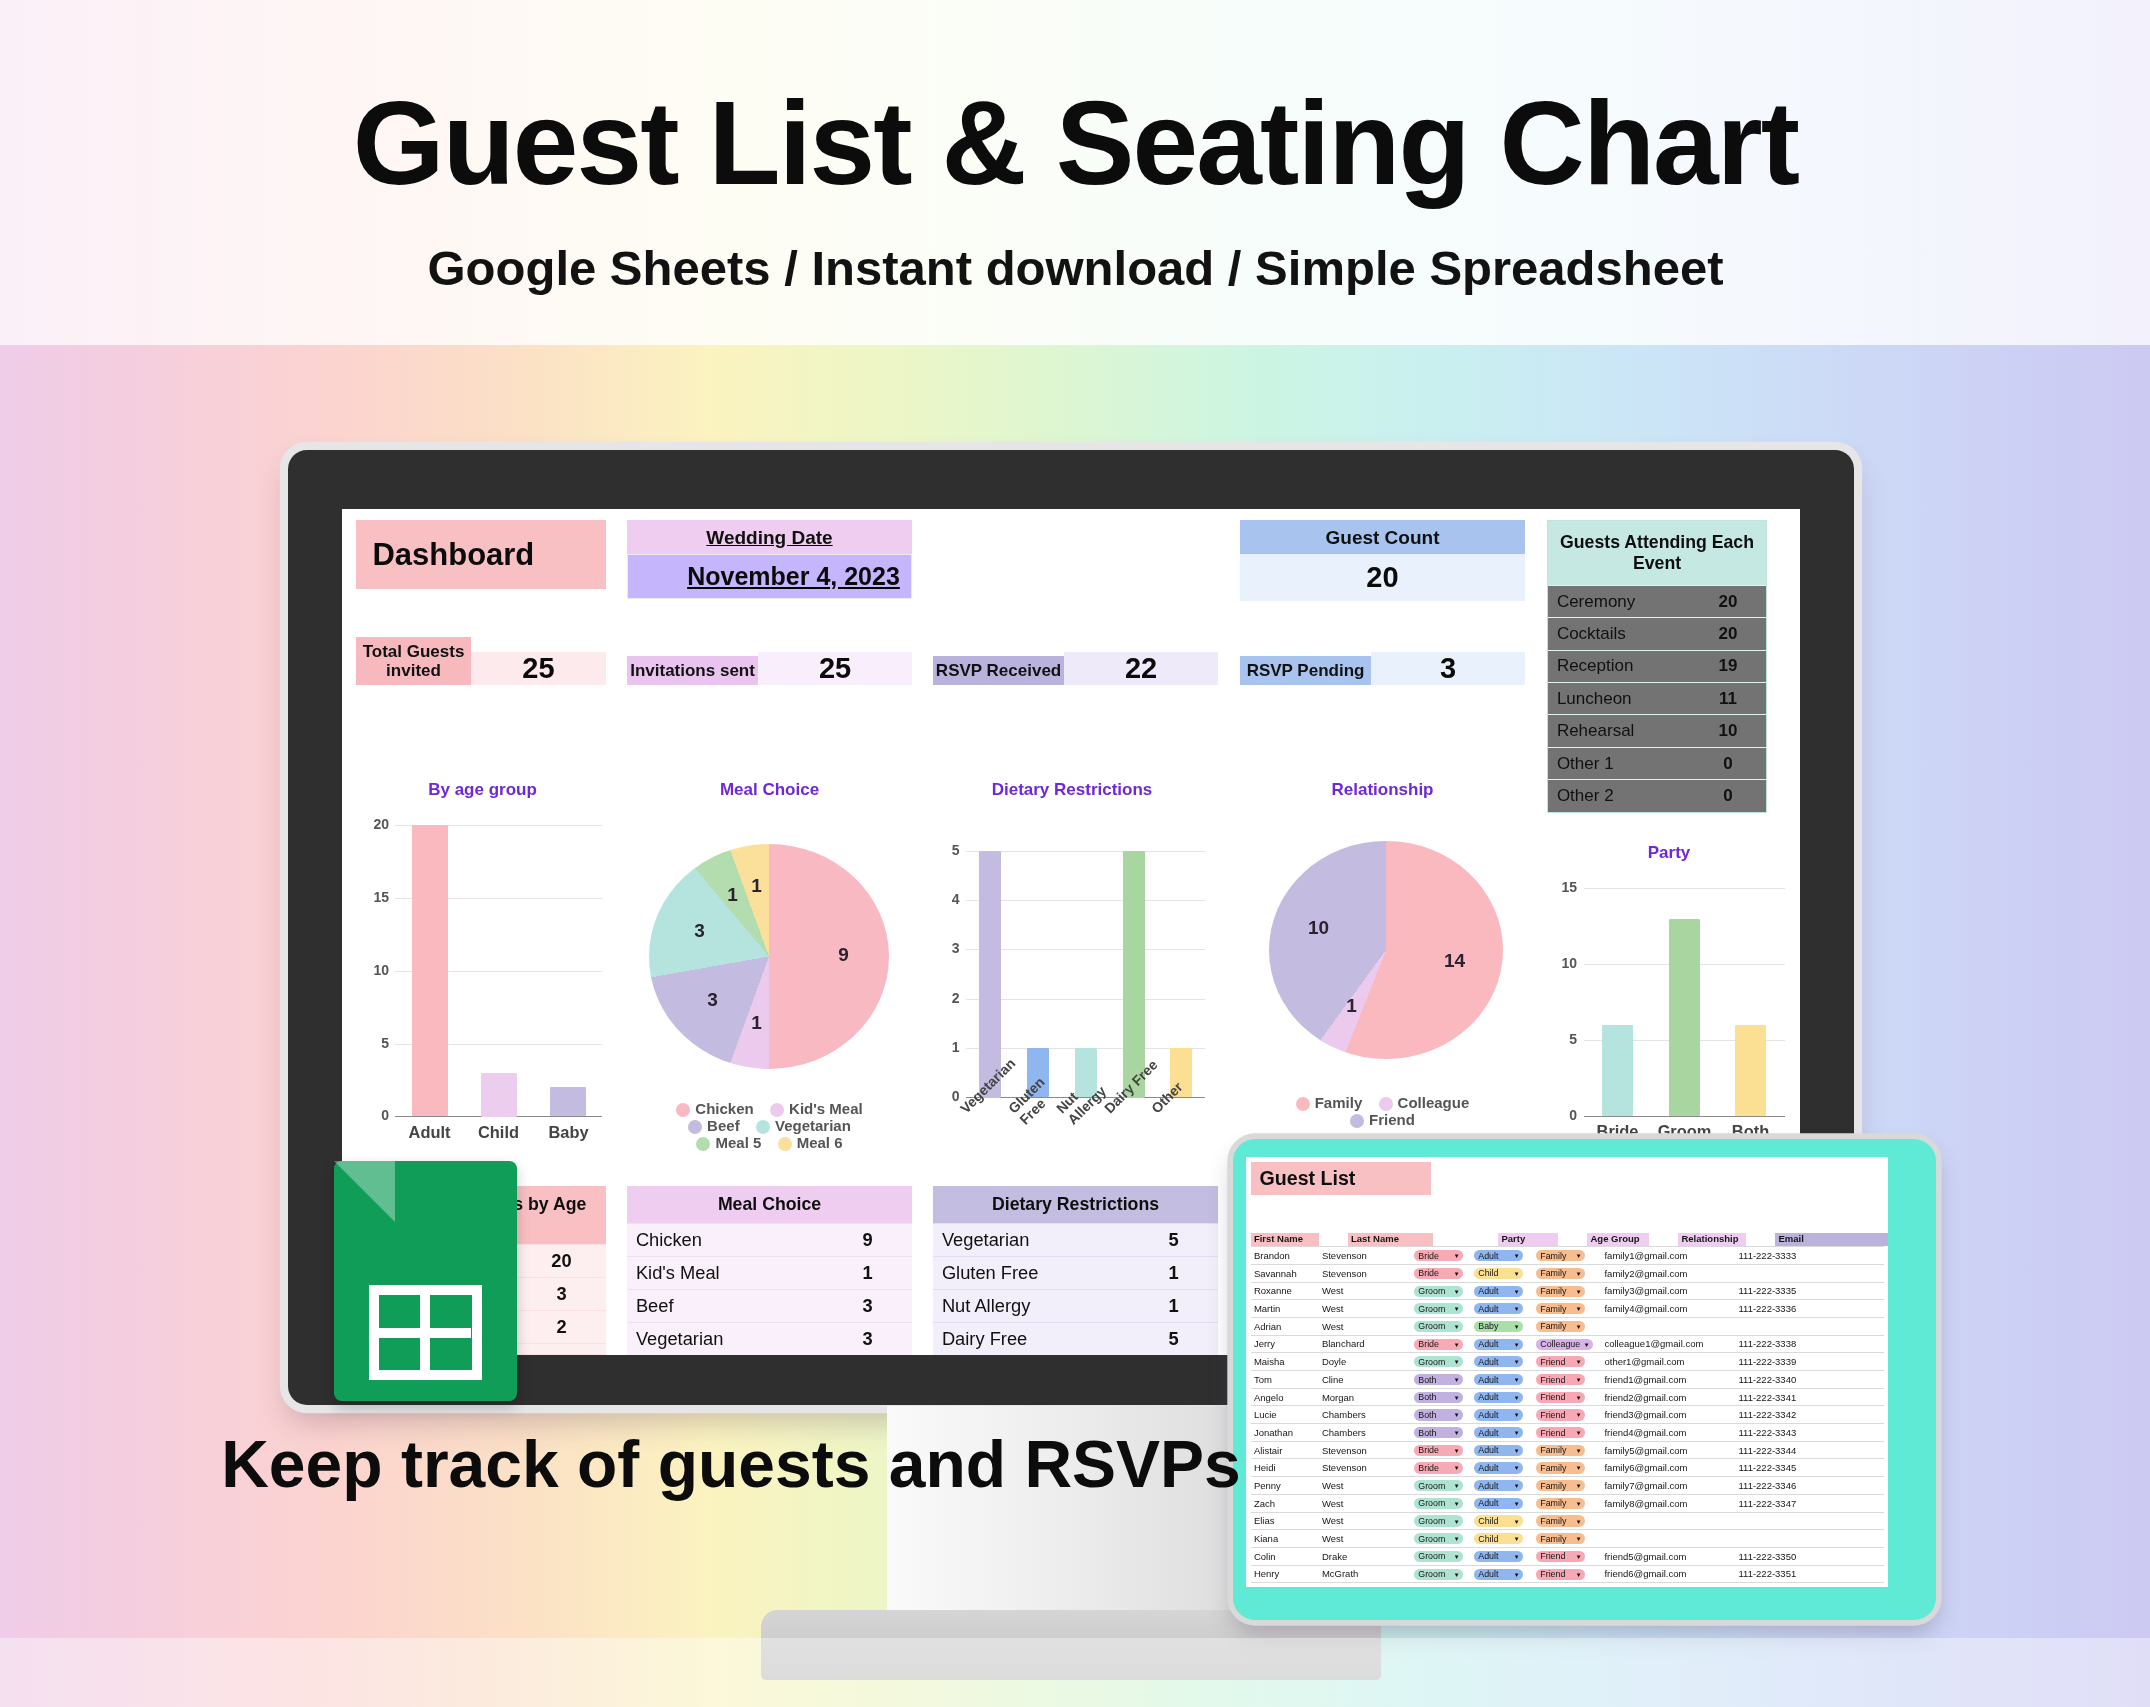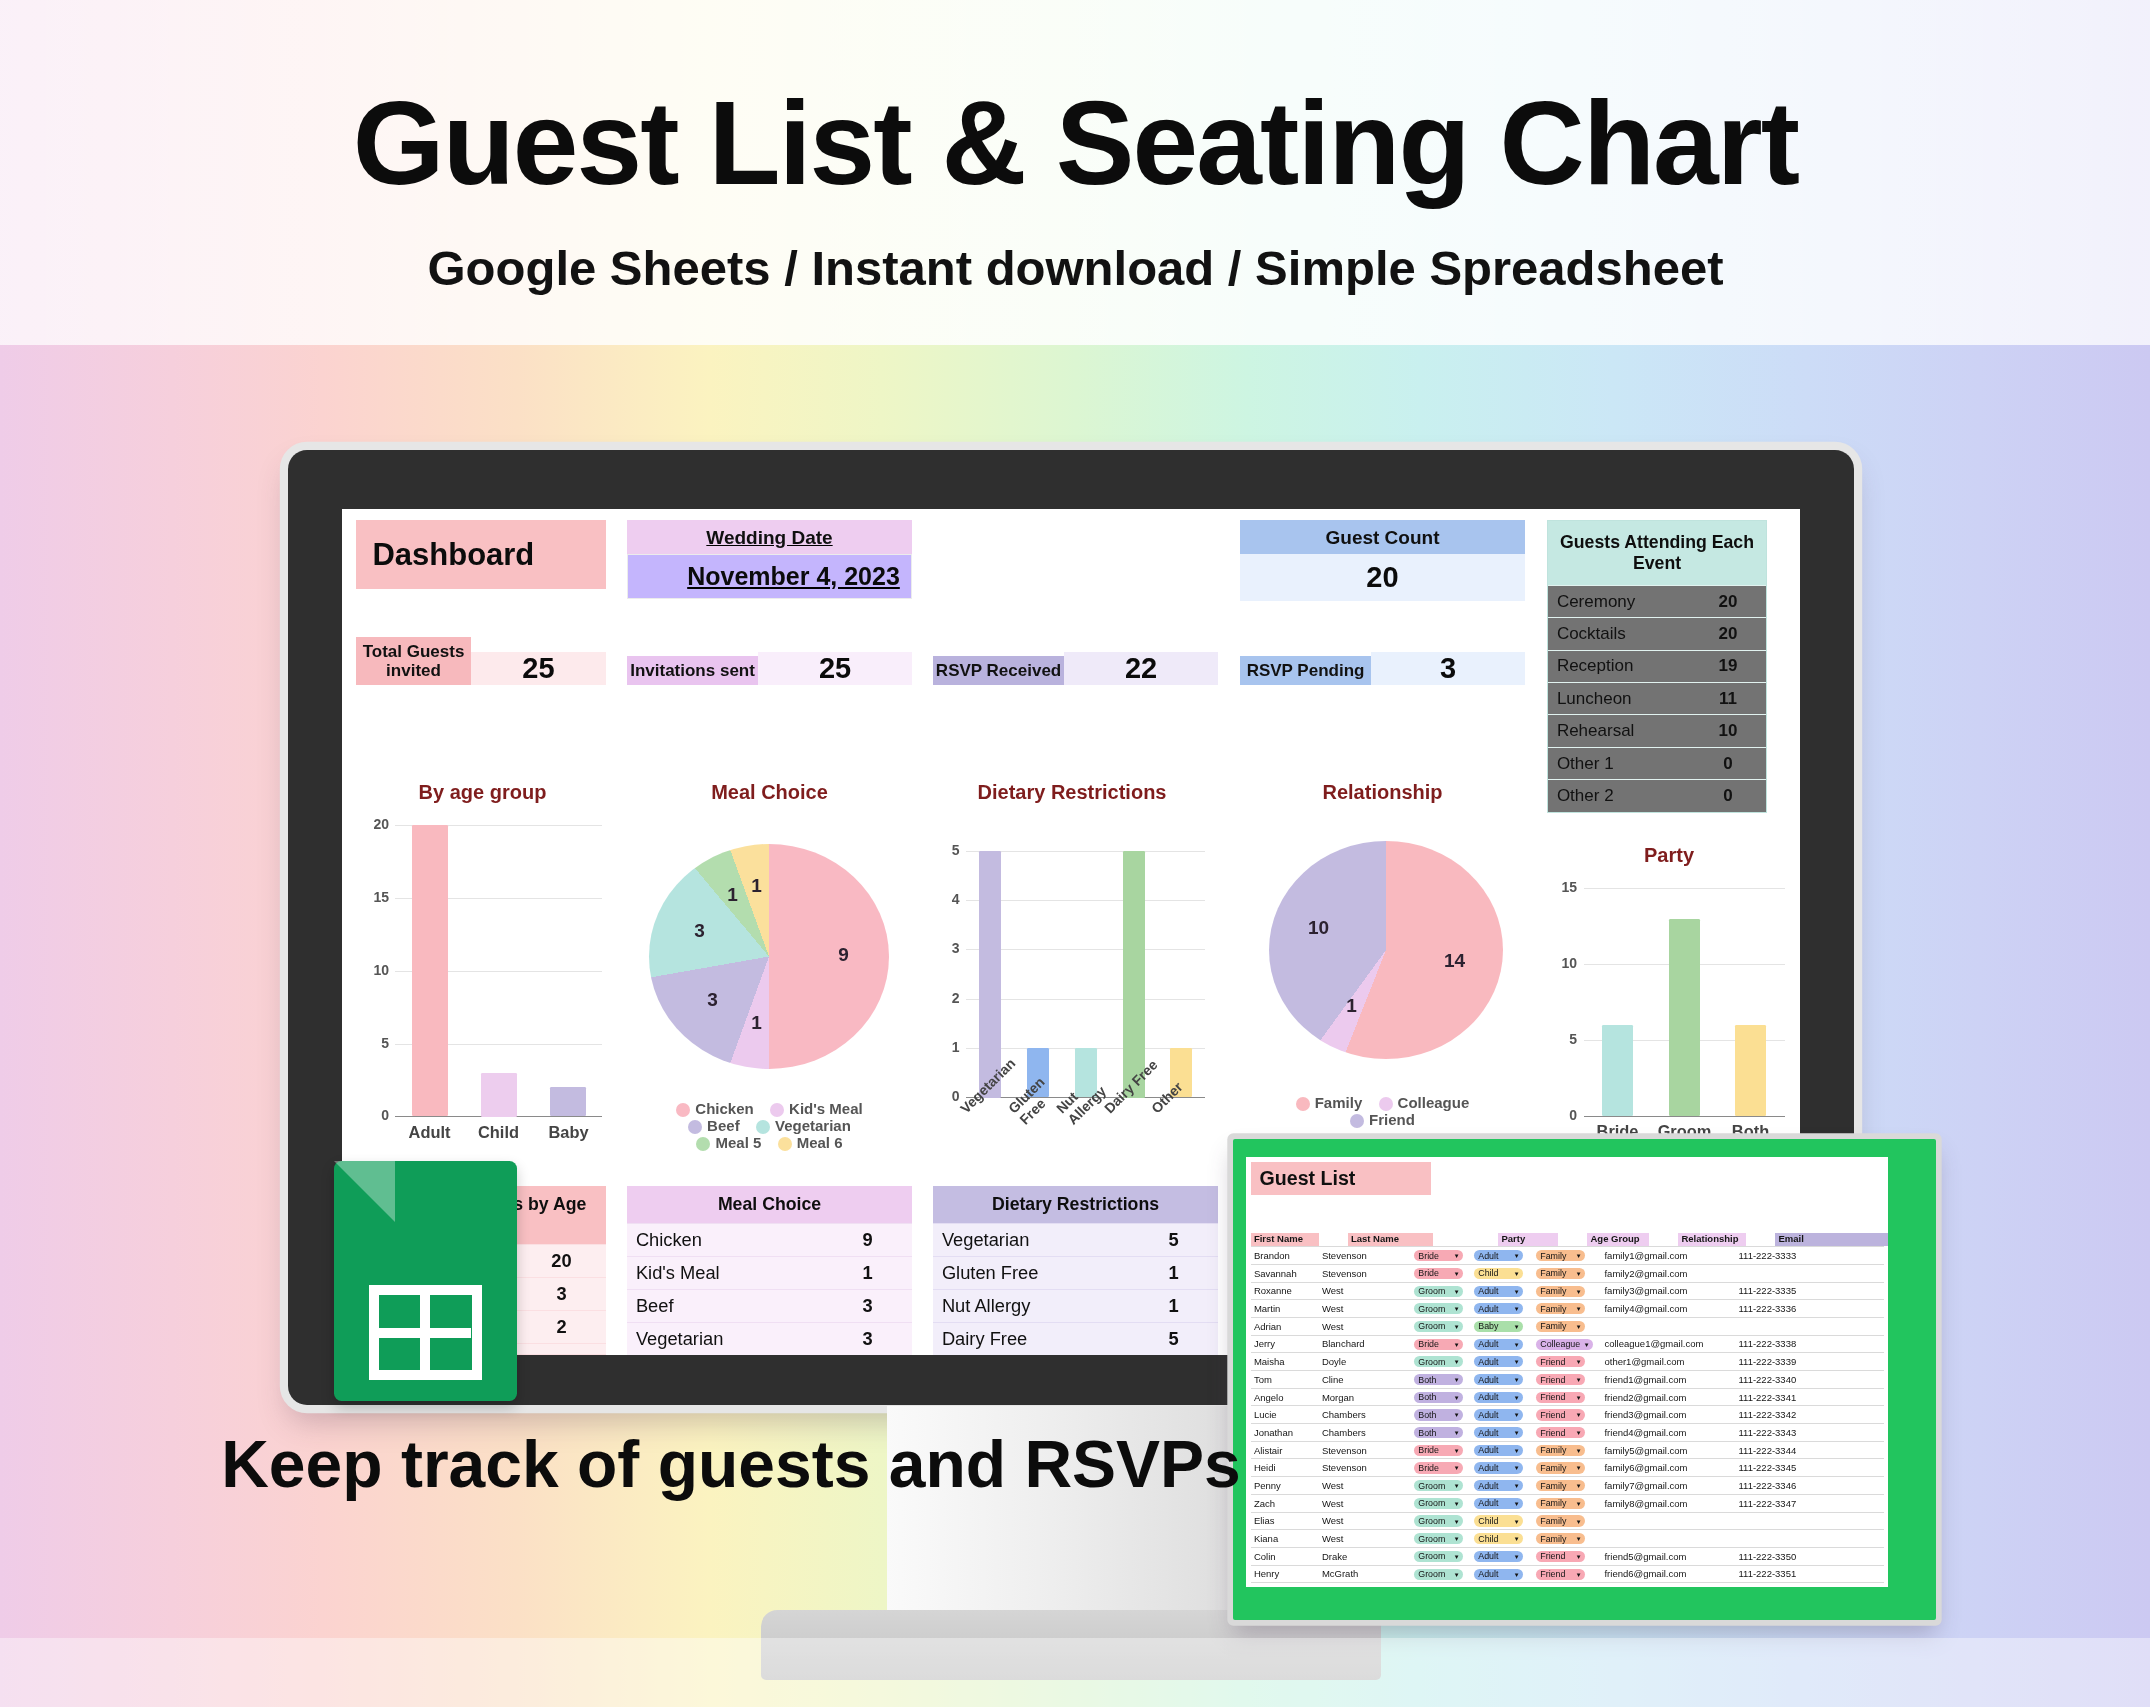--- a/index.html
+++ b/index.html
@@ -101,21 +101,21 @@
   #events-table{ position:absolute; left:1205px; top:11.4px; width:220px;
      border:1.3px solid #bfe3dd; background:#737373; }
   #events-table .eh{ background:#c5e8e2; text-align:center; font-size:17.7px; font-weight:600;
      padding:10.8px 3.8px; color:#0e0e0e; }
   #events-table .erow{ display:flex; border-top:1.3px solid #e2f3f0; font-size:17px; }
   #events-table .erow .n{ flex:1 1 auto; padding:5.7px 0 5.7px 8.9px; color:#111; }
   #events-table .erow .v{ flex:0 0 76px; text-align:center; font-weight:700; padding:5.7px 0; color:#111; }
 
   
   .chartbox{ position:absolute; }
-  .chart-title{ text-align:center; font-size:20px; font-weight:700; color:#7f1d1d; line-height:1.1; }
+  .chart-title{ text-align:center; font-size:17px; font-weight:700; color:#6d28d9; line-height:1.1; }
   .axis-lbl{ position:absolute; font-size:14px; font-weight:700; color:#555; }
   .grid-line{ position:absolute; height:1.3px; background:#e4e4e4; }
   .cat-lbl{ position:absolute; font-size:16.4px; font-weight:700; color:#444; text-align:center; }
   .bar{ position:absolute; border-radius:1.3px; }
 
   .legend{ position:absolute; width:100%; text-align:center; font-size:15px; color:#555; font-weight:600; }
   .legend .li{ display:inline-block; margin:0 8.2px; white-space:nowrap; }
   .legend .dot{ display:inline-block; width:14px; height:14px; border-radius:50%;
      vertical-align:-2.5px; margin-right:5px; }
 
@@ -134,21 +134,21 @@
   #tbl-meal{ left:285px; top:677px; width:285px; }
   #tbl-meal .bh{ background:#eecdf0; }
   #tbl-meal .brow{ background:#faf0fb; border-top:1.3px solid #f0dff3; }
   #tbl-diet{ left:591px; top:677px; width:285px; }
   #tbl-diet .bh{ background:#c4bde2; }
   #tbl-diet .brow{ background:#f2eefa; border-top:1.3px solid #e3ddf3; }
 
   
   #tablet{
     position:absolute; left:1233px; top:1139px; width:703px; height:481px;
-    background:#22c55e; border-radius:2px;
+    background:#5eead4; border-radius:22px;
     box-shadow:0 0 0 5.7px #d9d9d9, 0 14px 25px rgba(80,60,90,.30);
   }
   #tablet-screen{
     position:absolute; left:12.7px; top:17.7px; width:642px; height:430px;
     background:#ffffff; overflow:hidden;
   }
   #gl-title{ position:absolute; left:5px; top:5px; width:180px; height:33px;
     background:#f9c0c3; display:flex; align-items:center; padding-left:8.9px;
     font-size:19.6px; font-weight:700; color:#101010; }
   #gl-table{ position:absolute; left:5px; top:68px; width:633px; }

